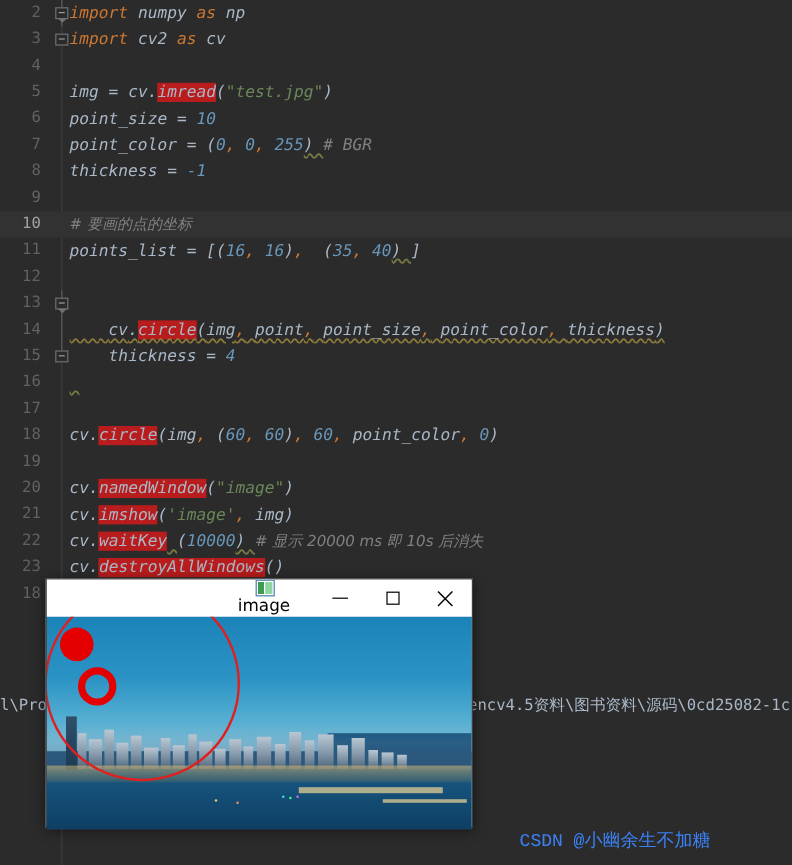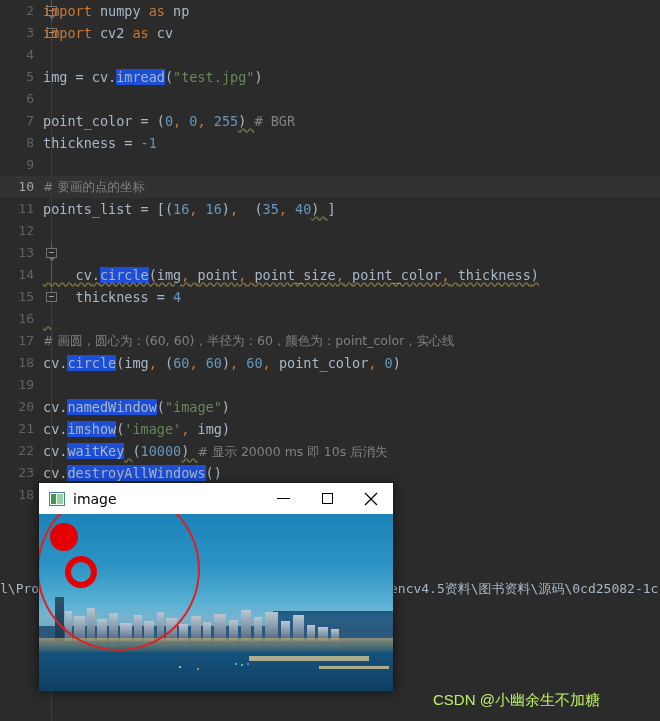--- a/index.html
+++ b/index.html
@@ -99,36 +99,37 @@
     position: absolute;
     left: 51px;
     top: 0;
     width: 1px;
     height: 721px;
     background: #3c3f41;
   }
 
   .code-text {
     position: absolute;
-    left: 43px;
+    left: 58px;
     top: 0;
     white-space: pre;
+    font-style: italic;
   }
 
   
   .kw   { color: #cc7832; }
   .id   { color: #a9b7c6; }
   .fn   { color: #a9b7c6; }
   .num  { color: #6897bb; }
   .str  { color: #6a8759; }
   .cmt  { color: #808080; }
   .punc { color: #a9b7c6; }
   .comma{ color: #cc7832; }
   .op   { color: #a9b7c6; }
-  .hl   { background: #1d4ed8; }
+  .hl   { background: #b91c1c; }
   .wavy { text-decoration: underline; text-decoration-style: wavy;
           text-decoration-color: #7a7a46; text-underline-offset: 2px; }
   .wavy-err { text-decoration: underline; text-decoration-style: wavy;
           text-decoration-color: #8a7a3a; text-underline-offset: 2px; }
   .cn { font-family: "DejaVu Sans", "Liberation Sans", sans-serif; font-size: 12.5px; }
 
   
   #statusbar {
     position: absolute;
     left: 0;
@@ -156,20 +157,21 @@
     border: 1px solid #1b1b1b;
     box-sizing: border-box;
     box-shadow: 0 2px 10px rgba(0,0,0,0.55);
   }
   #titlebar {
     position: relative;
     height: 31px;
     background: #ffffff;
     display: flex;
     align-items: center;
+    flex-direction: column;
   }
   #titlebar .app-ico {
     width: 16px; height: 14px;
     margin-left: 10px;
     border: 1px solid #4a7ea8;
     background: #ffffff;
     position: relative;
     box-sizing: border-box;
     flex: 0 0 auto;
   }
@@ -272,23 +274,23 @@
     border: 6px solid #e40000;
     border-radius: 50%;
     box-sizing: border-box;
   }
 
   
   #watermark {
     position: absolute;
     left: 433px;
     top: 691px;
-    color: #bef264;
+    color: #3b82f6;
     font-size: 15px;
-    font-family: Liberation Sans, sans-serif;
+    font-family: Liberation Mono, monospace;
     white-space: nowrap;
   }
 </style>
 </head>
 <body>
 
 <div id="editor">
 
   <div class="vguide"></div>
 
@@ -313,20 +315,21 @@
     <span class="gutter-num">4</span>
   </div>
 
   <div class="code-row" style="top:66px;position:absolute;width:660px">
     <span class="gutter-num">5</span>
     <span class="code-text"><span class="id">img</span><span class="op"> = </span><span class="id">cv</span><span class="punc">.</span><span class="fn hl">imread</span><span class="punc">(</span><span class="str">"test.jpg"</span><span class="punc">)</span></span>
   </div>
 
   <div class="code-row" style="top:88px;position:absolute;width:660px">
     <span class="gutter-num">6</span>
+    <span class="code-text"><span class="id">point_size</span><span class="op"> = </span><span class="num">10</span></span>
   </div>
 
   <div class="code-row" style="top:110px;position:absolute;width:660px">
     <span class="gutter-num">7</span>
     <span class="code-text"><span class="id">point_color</span><span class="op"> = </span><span class="punc">(</span><span class="num">0</span><span class="comma">,</span><span class="num"> 0</span><span class="comma">,</span><span class="num"> 255</span><span class="punc wavy">) </span><span class="cmt"># BGR</span></span>
   </div>
 
   <div class="code-row" style="top:132px;position:absolute;width:660px">
     <span class="gutter-num">8</span>
     <span class="code-text"><span class="id">thickness</span><span class="op"> = </span><span class="num">-1</span></span>
@@ -375,21 +378,20 @@
     <span class="code-text"><span>    </span><span class="id">thickness</span><span class="op"> = </span><span class="num">4</span></span>
   </div>
 
   <div class="code-row" style="top:308px;position:absolute;width:660px">
     <span class="gutter-num">16</span>
     <span class="code-text"><span class="wavy"> </span></span>
   </div>
 
   <div class="code-row" style="top:330px;position:absolute;width:660px">
     <span class="gutter-num">17</span>
-    <span class="code-text cmt cn"># 画圆，圆心为：(60, 60)，半径为：60，颜色为：point_color，实心线</span>
   </div>
 
   <div class="code-row" style="top:352px;position:absolute;width:660px">
     <span class="gutter-num">18</span>
     <span class="code-text"><span class="id">cv</span><span class="punc">.</span><span class="fn hl">circle</span><span class="punc">(</span><span class="id">img</span><span class="comma">,</span><span class="punc"> (</span><span class="num">60</span><span class="comma">,</span><span class="num"> 60</span><span class="punc">)</span><span class="comma">,</span><span class="num"> 60</span><span class="comma">,</span><span> </span><span class="id">point_color</span><span class="comma">,</span><span class="num"> 0</span><span class="punc">)</span></span>
   </div>
 
   <div class="code-row" style="top:374px;position:absolute;width:660px">
     <span class="gutter-num">19</span>
   </div>

